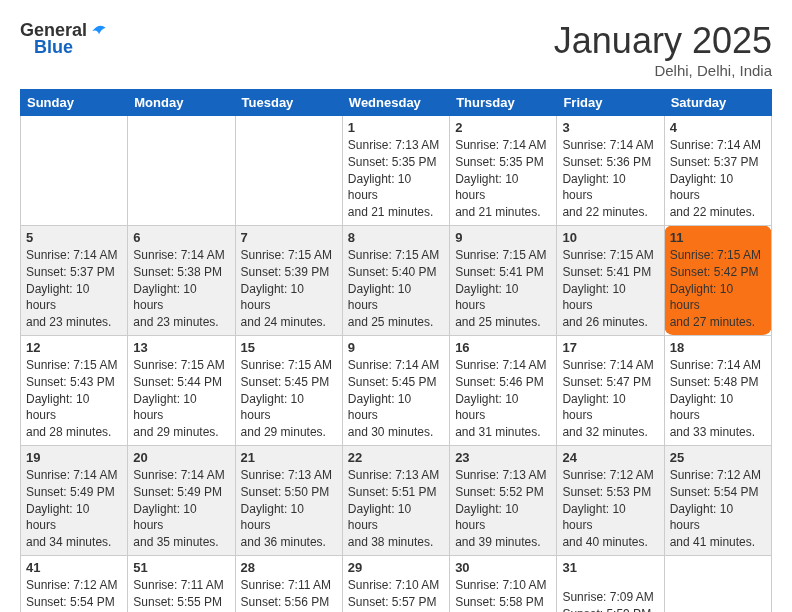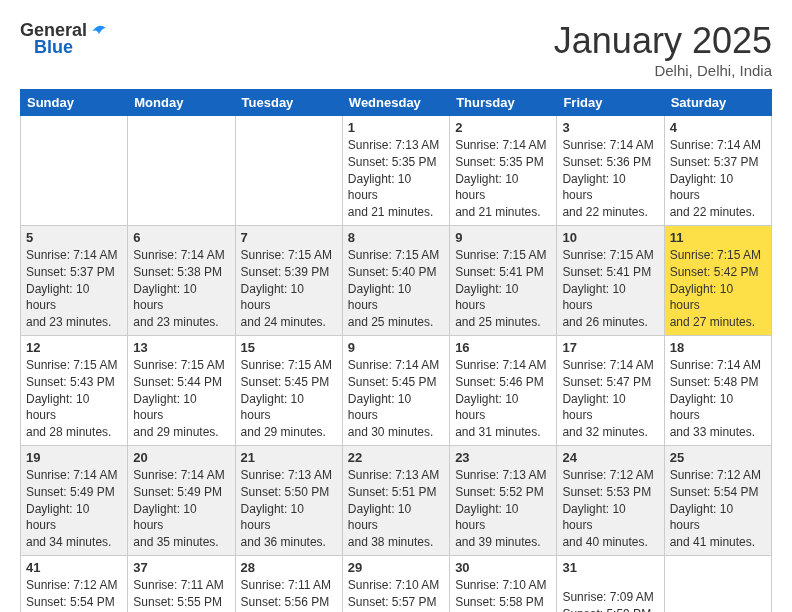--- a/index.html
+++ b/index.html
@@ -193,21 +193,21 @@
 Daylight: 10 hours
 and 25 minutes.</div>
         </td>
         <td style="background: rgb(240, 240, 240);">
           <span class="day-num">10</span>
           <div class="day-info" style="white-space: pre-line;">Sunrise: 7:15 AM
 Sunset: 5:41 PM
 Daylight: 10 hours
 and 26 minutes.</div>
         </td>
-        <td style="background: #fde047;">
+        <td style="background: #f97316; border-radius: 9px;">
           <span class="day-num">11</span>
           <div class="day-info" style="white-space: pre-line;">Sunrise: 7:15 AM
 Sunset: 5:42 PM
 Daylight: 10 hours
 and 27 minutes.</div>
         </td>
       </tr>
       <tr>
         <td>
           <span class="day-num">12</span>
@@ -312,21 +312,21 @@
       </tr>
       <tr>
         <td>
           <span class="day-num">41</span>
           <div class="day-info" style="white-space: pre-line;">Sunrise: 7:12 AM
 Sunset: 5:54 PM
 Daylight: 10 hours
 and 42 minutes.</div>
         </td>
         <td>
-          <span class="day-num">37</span>
+          <span class="day-num">51</span>
           <div class="day-info" style="white-space: pre-line;">Sunrise: 7:11 AM
 Sunset: 5:55 PM
 Daylight: 10 hours
 and 44 minutes.</div>
         </td>
         <td>
           <span class="day-num">28</span>
           <div class="day-info" style="white-space: pre-line;">Sunrise: 7:11 AM
 Sunset: 5:56 PM
 Daylight: 10 hours

